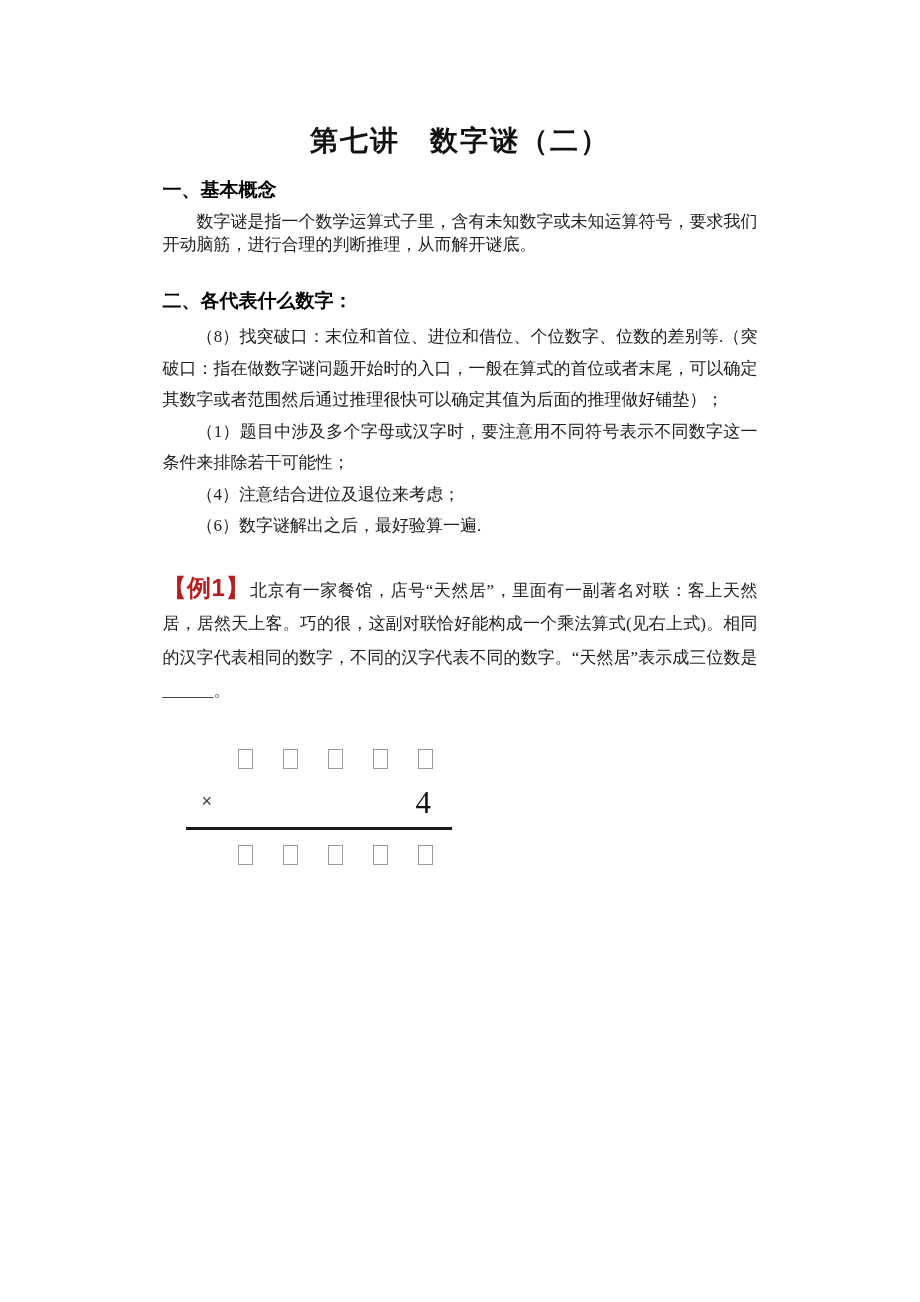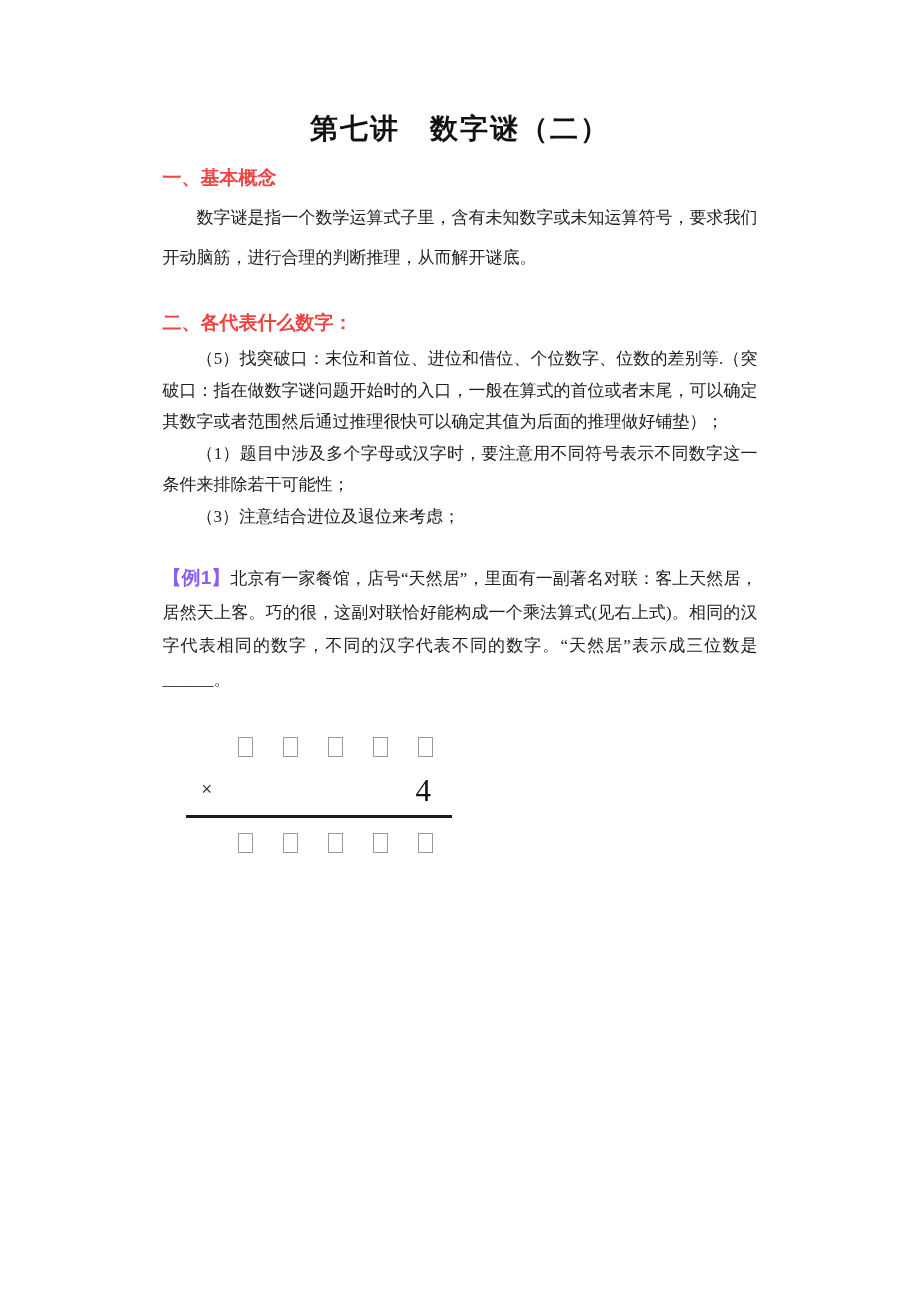--- a/index.html
+++ b/index.html
@@ -3,21 +3,21 @@
 <meta charset="utf-8">
 <style>
   html, body { margin: 0; padding: 0; background: #ffffff; }
   .page {
     position: relative;
     width: 869px;
     height: 1302px;
     margin: 0 auto;
     background: #ffffff;
     box-sizing: border-box;
-    padding: 0 137px;
+    padding: 12px 137px;
     overflow: hidden;
     color: #1d1d1d;
     font-family: "Liberation Serif", "DejaVu Serif", serif;
   }
   .doc-title {
     margin: 0;
     padding-top: 112px;
     text-align: center;
     font-family: "Liberation Sans", "DejaVu Sans", sans-serif;
     font-weight: 700;
@@ -33,27 +33,27 @@
     font-size: 22px;
     line-height: 30px;
     color: #111;
   }
   .sec-heading {
     margin: 18px 0 0 0;
     font-family: "Liberation Sans", "DejaVu Sans", sans-serif;
     font-weight: 700;
     font-size: 19px;
     line-height: 28px;
-    color: #ef4444;
+    color: #000000;
   }
   .sec-heading.second { margin-top: 31px; }
   .body-par {
     margin: 6px 0 0 0;
     font-size: 17px;
-    line-height: 40px;
+    line-height: 23px;
     text-align: justify;
     text-indent: 2em;
   }
   .point {
     margin: 0;
     font-size: 17px;
     line-height: 31.5px;
     text-align: justify;
     text-indent: 2em;
   }
@@ -66,22 +66,22 @@
   }
   .practice-par {
     margin: 33px 0 0 0;
     font-size: 17px;
     line-height: 36px;
     text-align: justify;
   }
   .inline-label {
     font-family: "Liberation Sans", "DejaVu Sans", sans-serif;
     font-weight: 700;
-    font-size: 19px;
-    color: #8b5cf6;
+    font-size: 24px;
+    color: #b91c1c;
   }
   
   .mult-figure {
     position: relative;
     width: 290px;
     height: 118px;
     margin: 41px 0 0 23px;
   }
   .boxes-row {
     position: absolute;
@@ -129,23 +129,24 @@
 
   <h1 class="doc-title">第七讲　数字谜（二）</h1>
 
 
   <h3 class="sec-heading">一、基本概念</h3>
   <p class="body-par">数字谜是指一个数学运算式子里，含有未知数字或未知运算符号，要求我们开动脑筋，进行合理的判断推理，从而解开谜底。</p>
 
   <h3 class="sec-heading second">二、各代表什么数字：</h3>
 
   <div class="points-wrap">
-    <p class="point">（5）找突破口：末位和首位、进位和借位、个位数字、位数的差别等.（突破口：指在做数字谜问题开始时的入口，一般在算式的首位或者末尾，可以确定其数字或者范围然后通过推理很快可以确定其值为后面的推理做好铺垫）；</p>
+    <p class="point">（8）找突破口：末位和首位、进位和借位、个位数字、位数的差别等.（突破口：指在做数字谜问题开始时的入口，一般在算式的首位或者末尾，可以确定其数字或者范围然后通过推理很快可以确定其值为后面的推理做好铺垫）；</p>
     <p class="point">（1）题目中涉及多个字母或汉字时，要注意用不同符号表示不同数字这一条件来排除若干可能性；</p>
-    <p class="point">（3）注意结合进位及退位来考虑；</p>
+    <p class="point">（4）注意结合进位及退位来考虑；</p>
+    <p class="point">（6）数字谜解出之后，最好验算一遍.</p>
   </div>
 
   <p class="example-par"><span class="inline-label">【例1】</span><span>北京有一家餐馆，店号“天然居”，里面有一副著名对联：客上天然居，居然天上客。巧的很，这副对联恰好能构成一个乘法算式(见右上式)。相同的汉字代表相同的数字，不同的汉字代表不同的数字。“天然居”表示成三位数是______。</span></p>
 
   <div class="mult-figure">
     <div class="boxes-row top">
         <span class="box"></span>
         <span class="box"></span>
         <span class="box"></span>
         <span class="box"></span>

